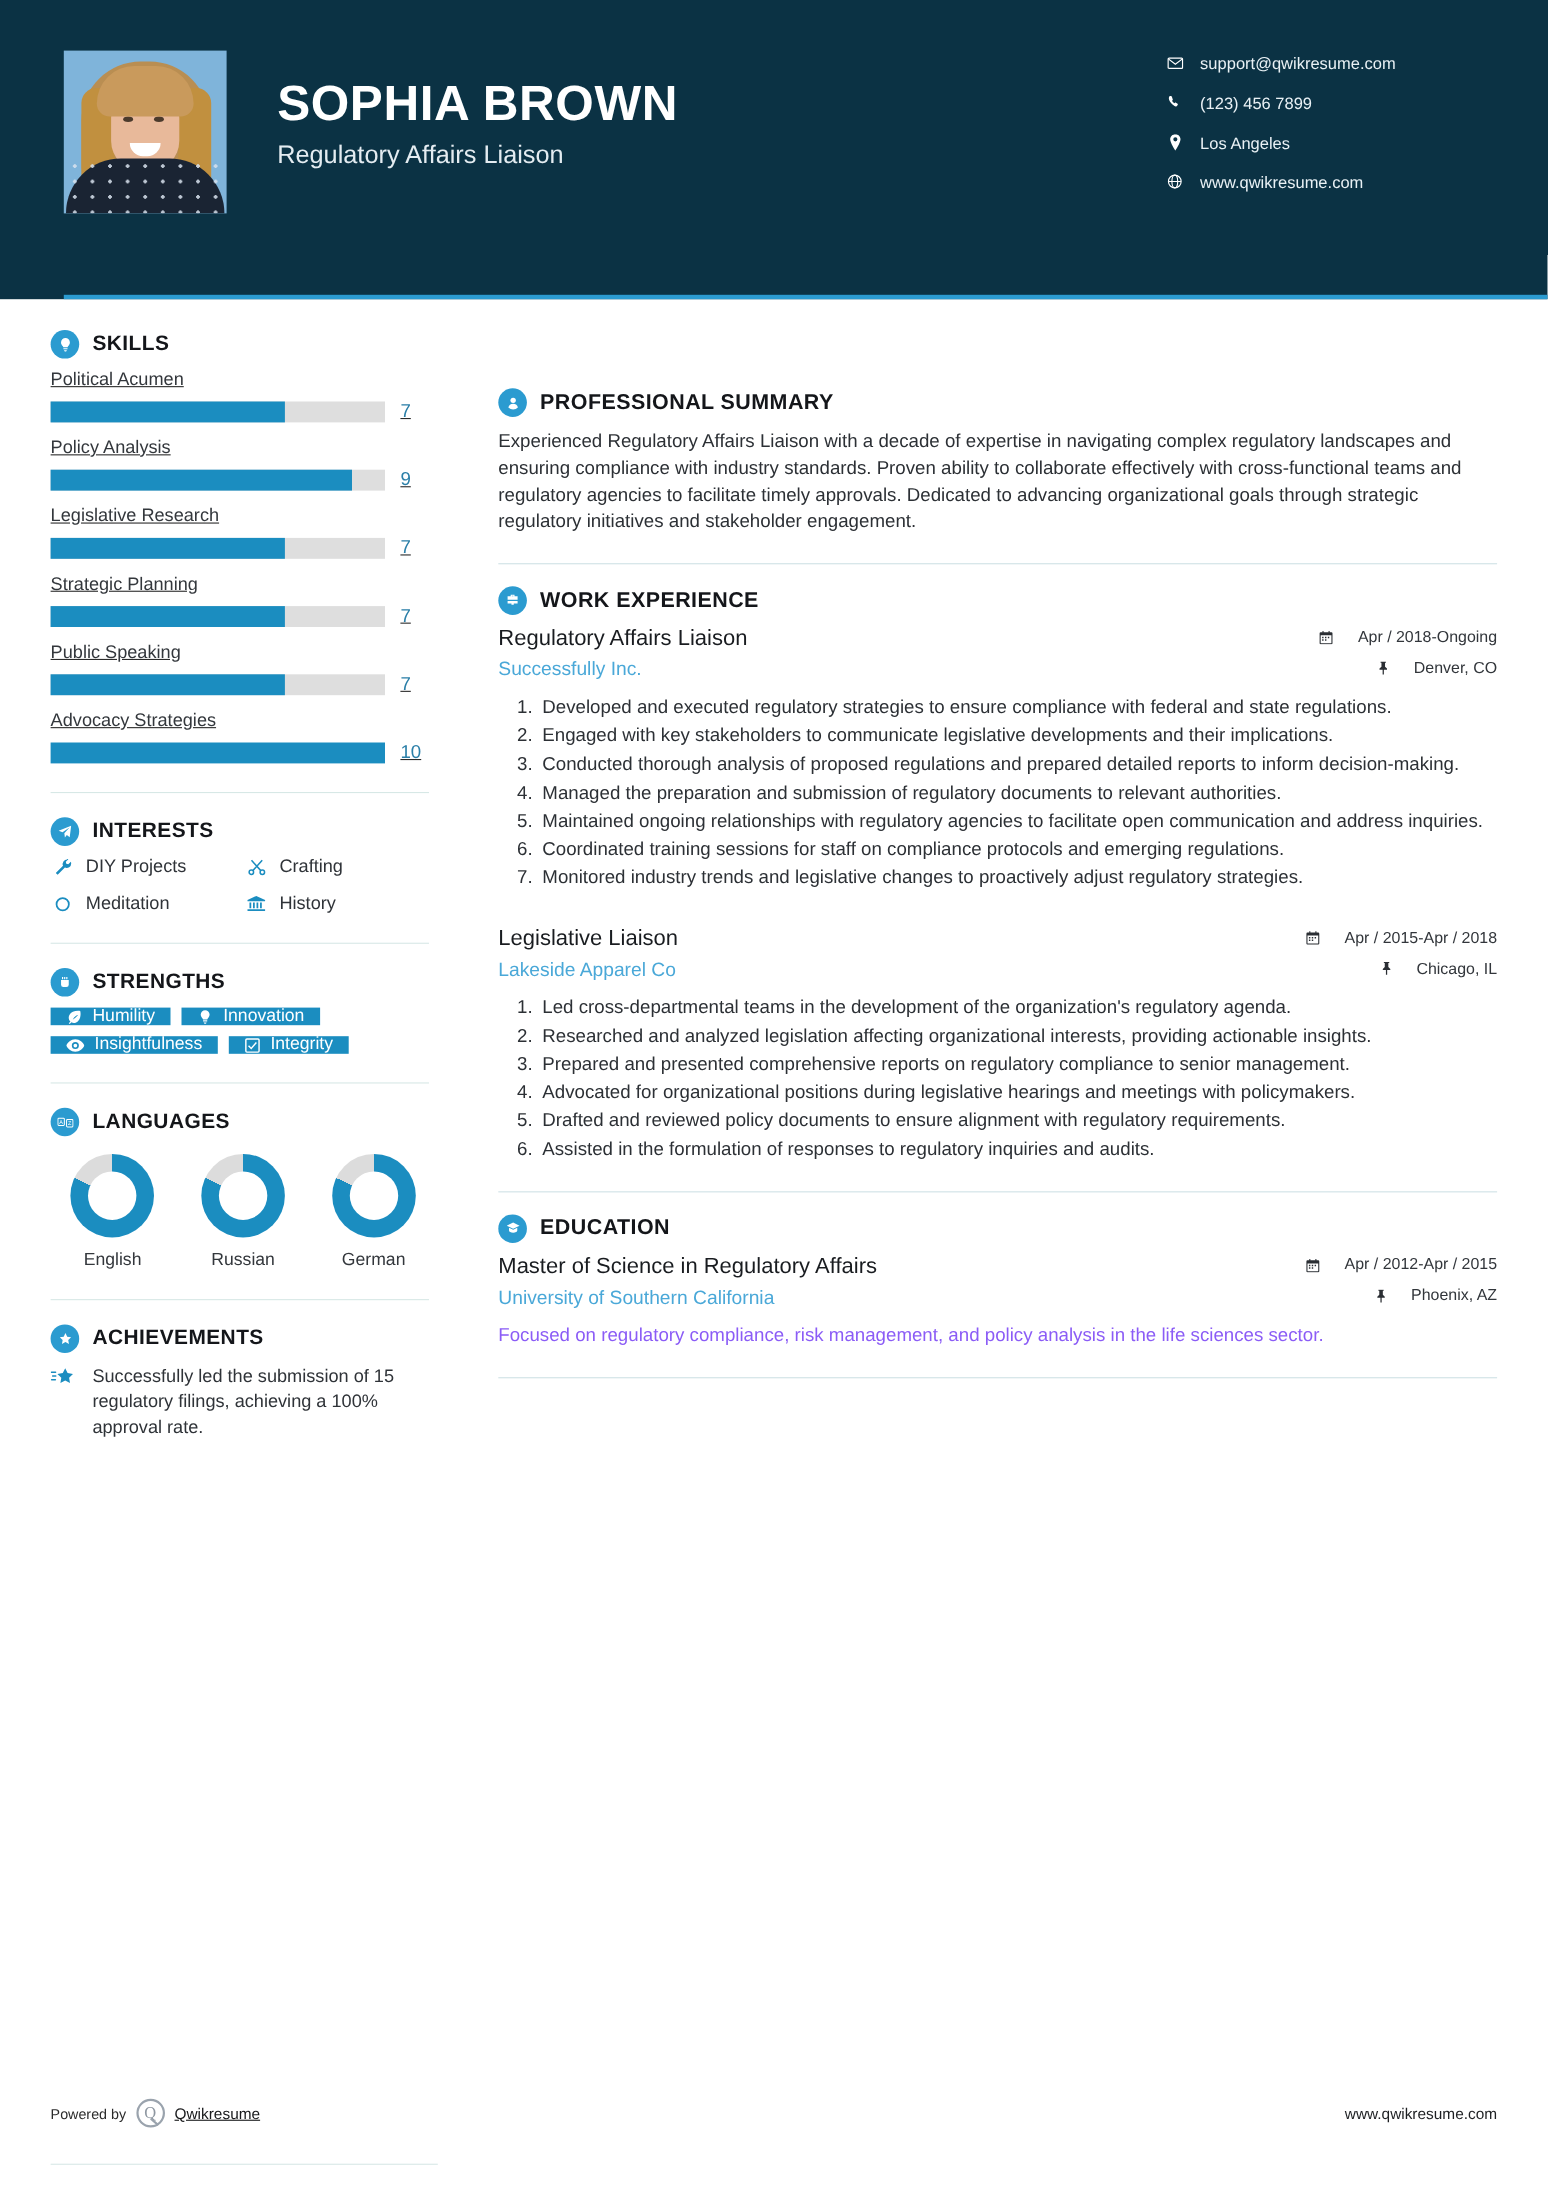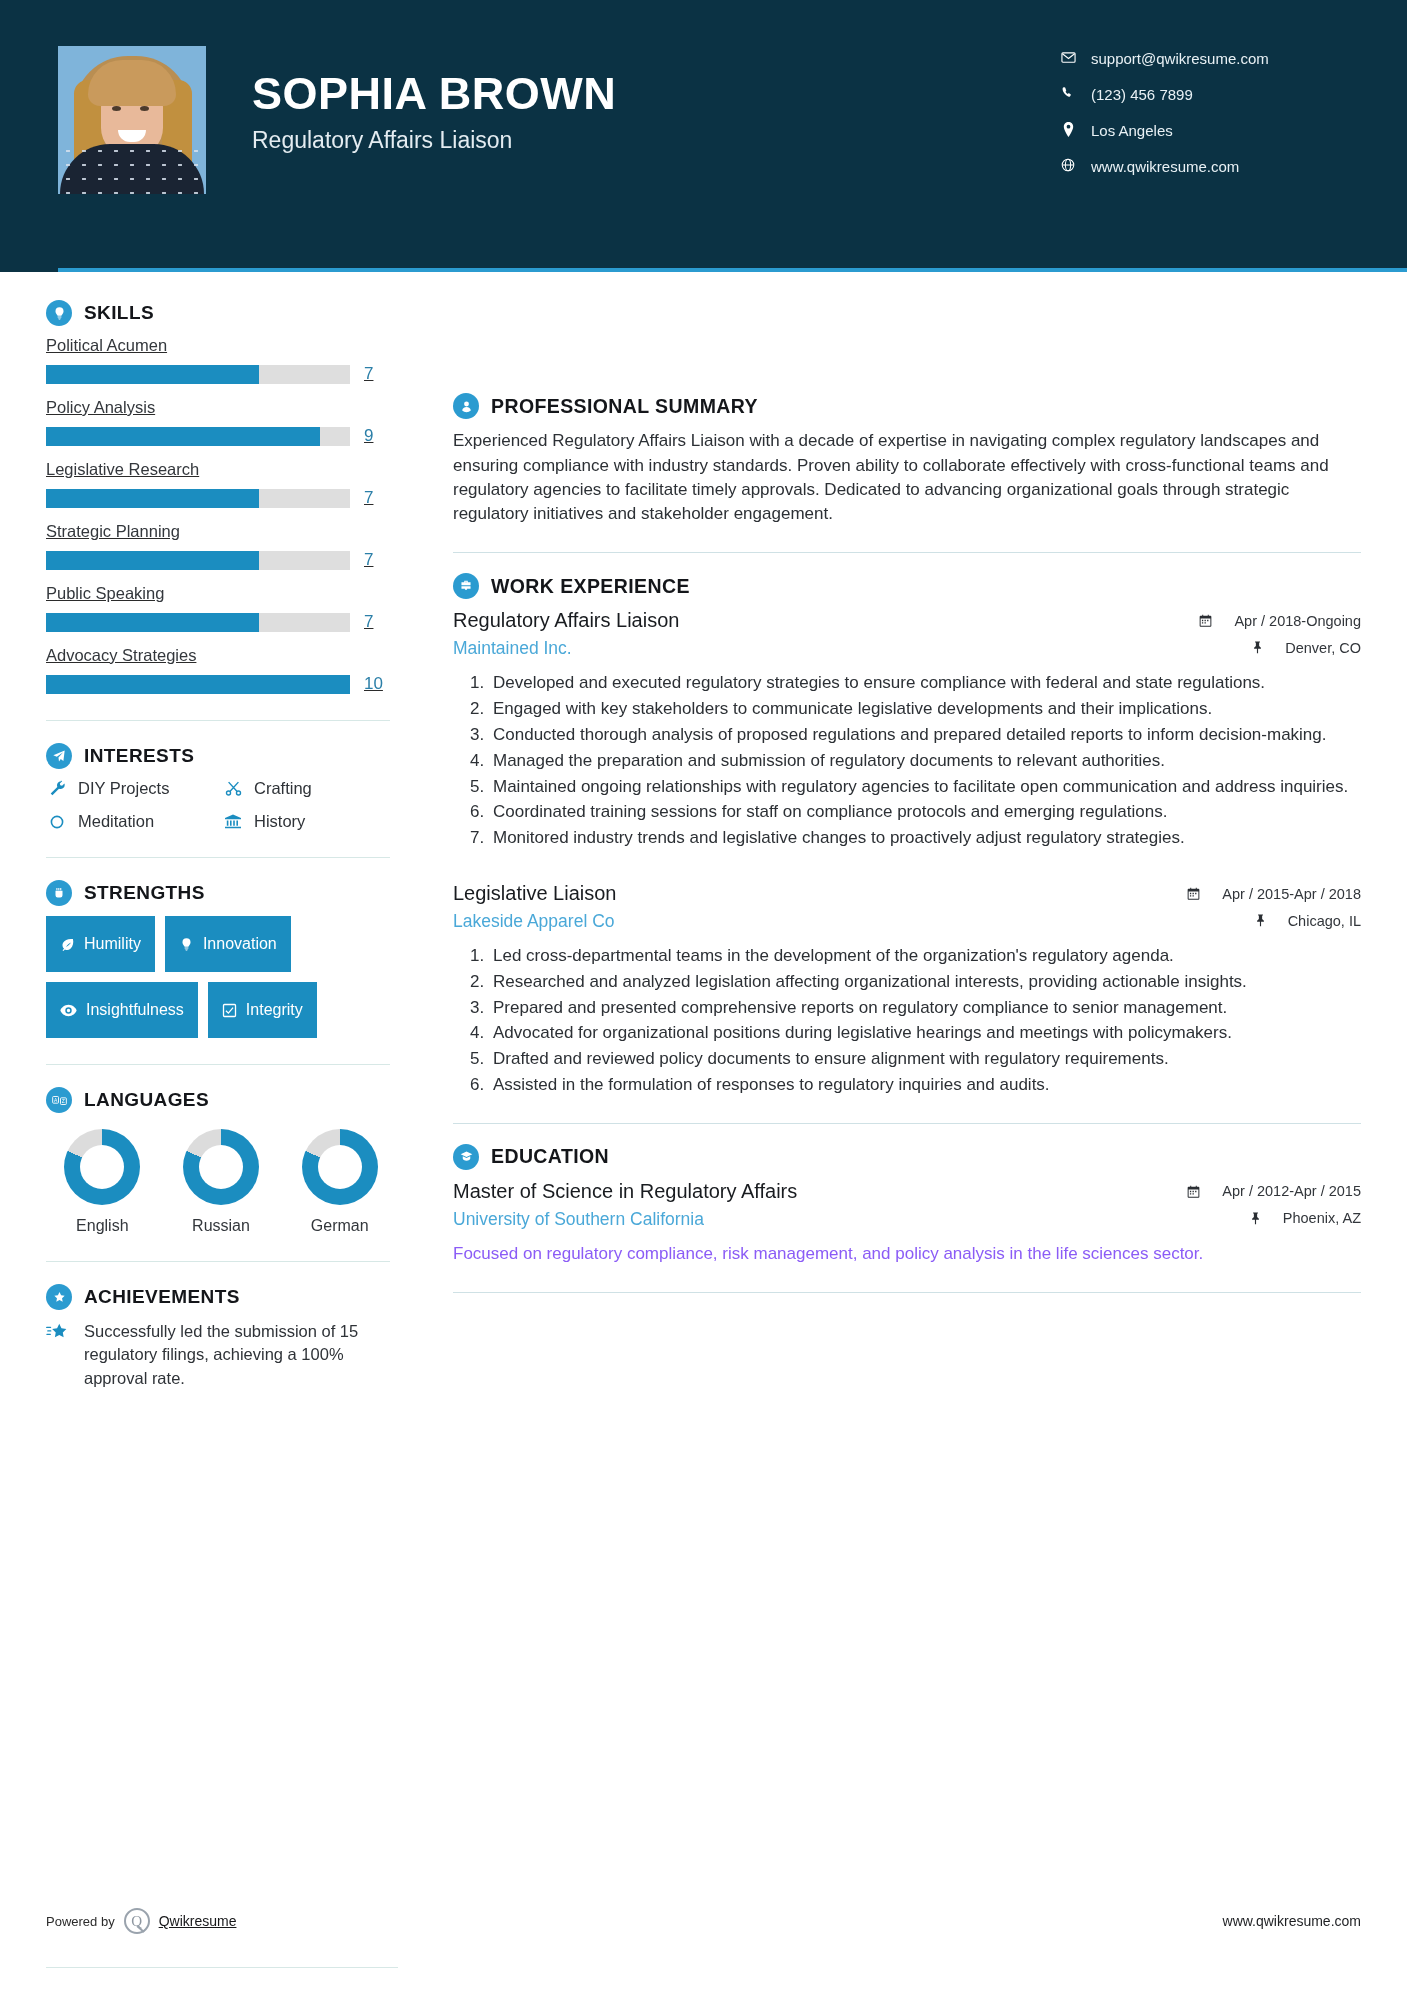--- a/index.html
+++ b/index.html
@@ -161,21 +161,21 @@
     color: #2f3338;
   }
   .interest .iicon { width: 22px; display:inline-flex; justify-content:center; color:#1b8dc0; }
 
   
   .strengths { display: flex; flex-wrap: wrap; gap: 10px; margin-top: 6px; }
   .chip {
     background: #1b8dc0;
     color: #ffffff;
     font-size: 16px;
-    padding: 20px 14px;
+    padding: 0 14px;
     display: inline-flex;
     align-items: center;
     gap: 9px;
     line-height: 1;
   }
   .chip .cicon2 { display: inline-flex; }
 
   
   .langs { display: flex; gap: 18px; margin-top: 16px; justify-content: flex-start; padding-left: 6px; }
   .lang { width: 104px; text-align: center; }
@@ -587,21 +587,21 @@
                 <div class="entry-meta">
                   <span class="micon">
                     <svg width="13" height="13" viewBox="0 0 16 16" fill="currentColor">
                       <path d="M4 .8v1.4h-2A1.2 1.2 0 00.8 3.4v11A1.2 1.2 0 002 15.6h12a1.2 1.2 0 001.2-1.2v-11A1.2 1.2 0 0014 2.2h-2V.8h-1.2v1.4H5.2V.8H4zM2 5.6h12v8.8H2V5.6zm1.6 1.6v1.6h1.6V7.2H3.6zm3.2 0v1.6h1.6V7.2H6.8zm3.2 0v1.6h1.6V7.2H10zM3.6 10v1.6h1.6V10H3.6zm3.2 0v1.6h1.6V10H6.8z"></path>
                     </svg>
                   </span>
                   <span>Apr / 2018-Ongoing</span>
                 </div>
               </div>
               <div class="entry-sub">
-                <div class="entry-org">Maintained Inc.</div>
+                <div class="entry-org">Successfully Inc.</div>
                 <div class="entry-meta">
                   <span class="micon">
                     <svg width="11" height="13" viewBox="0 0 12 16" fill="currentColor">
                       <path d="M3 .6h6v1.2H8v4.4l2.2 2.2v1.2H6.7v5.4h-1.4V9.6H1.8V8.4L4 6.2V1.8H3V.6z"></path>
                     </svg>
                   </span>
                   <span>Denver, CO</span>
                 </div>
               </div>
               <ol class="bullets">

